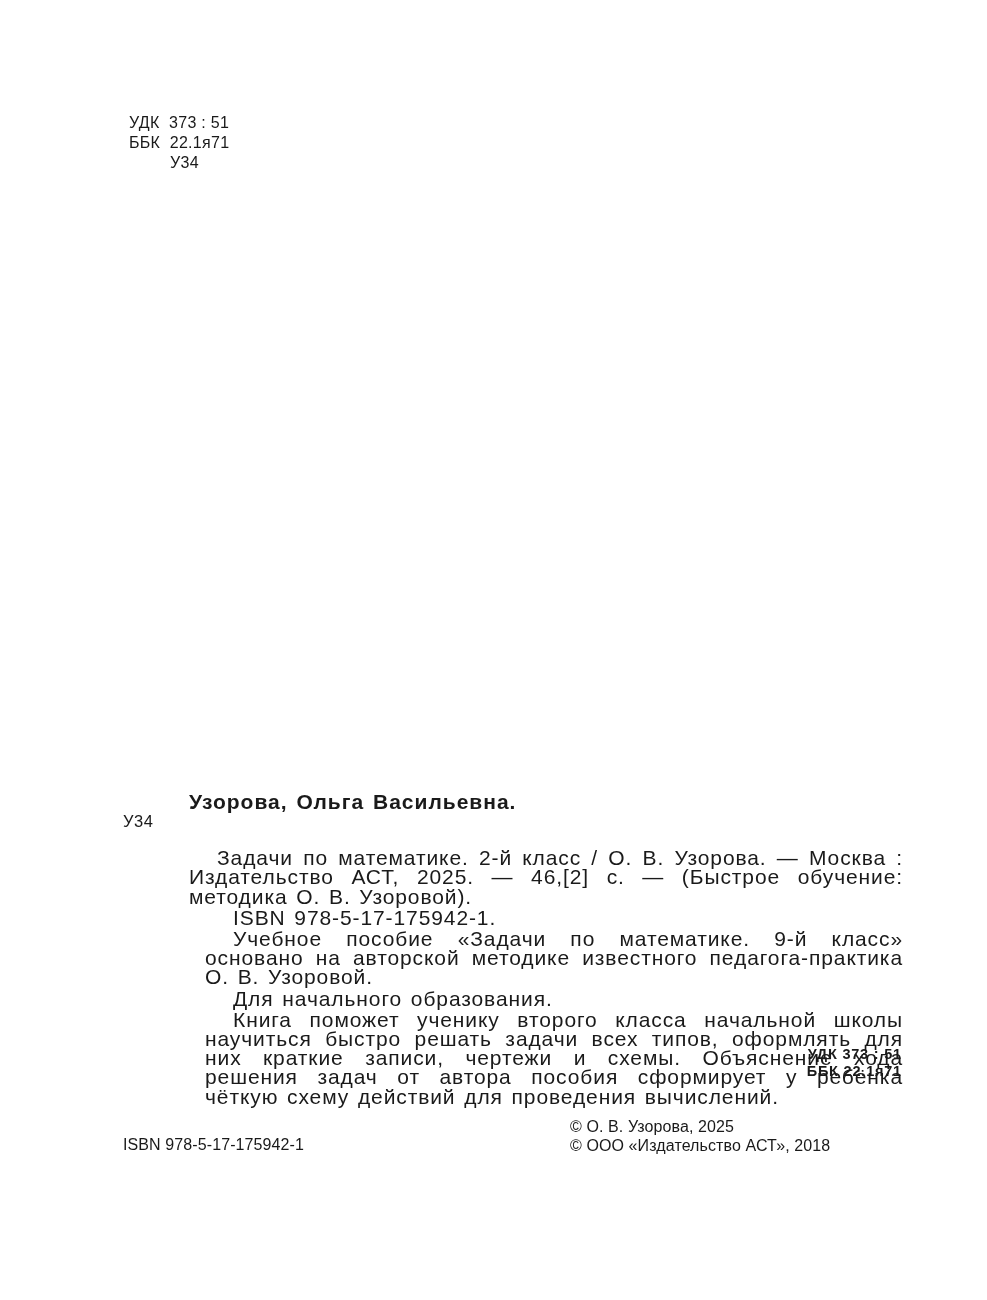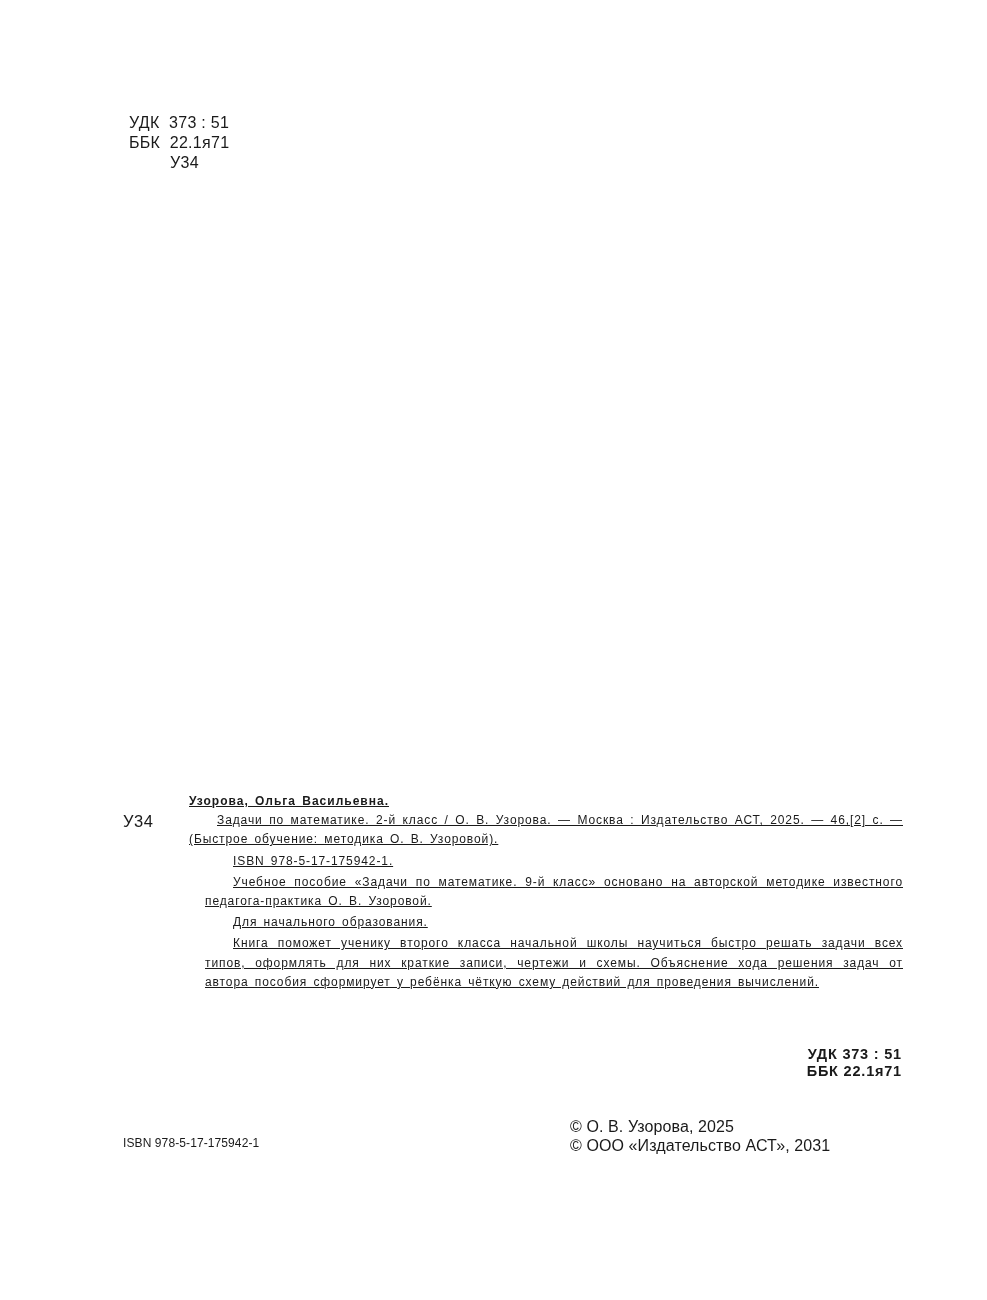--- a/index.html
+++ b/index.html
@@ -23,56 +23,55 @@
     line-height: 20px;
     letter-spacing: 0.3px;
   }
   .top-codes .line { white-space: pre; }
   .top-codes .author-mark { padding-left: 41px; }
 
   .card {
     left: 189px;
     top: 792px;
     width: 714px;
-    font-size: 12px;
+    font-size: 21px;
     line-height: 19.2px;
     letter-spacing: 0.9px;
     word-spacing: 2px;
-    text-decoration: underline;
   }
   .card .heading {
     font-weight: bold;
     letter-spacing: 1px;
   }
   .card p {
     margin: 0;
     text-align: justify;
     text-align-last: left;
   }
-  .card .indent { text-indent: 28px; }
+  .card .indent { text-indent: 28px; margin-top: 37px; }
   .card .para-gap { margin-top: 2px; margin-left: 16px; }
   .side-mark {
     left: 123px;
     top: 812px;
     font-size: 16.5px;
     letter-spacing: 0.5px;
   }
   .bottom-codes {
     right: 85px;
     top: 1046px;
     font-size: 14.5px;
     font-weight: bold;
     line-height: 17px;
     letter-spacing: 0.8px;
     text-align: right;
   }
   .isbn-bottom {
     left: 123px;
     top: 1136px;
-    font-size: 12px;
+    font-size: 16px;
     letter-spacing: 0.1px;
   }
   .copyrights {
     left: 570px;
     top: 1117px;
     font-size: 16px;
     line-height: 19px;
     letter-spacing: 0.1px;
   }
 </style>
@@ -98,14 +97,14 @@
 
 <div class="abs bottom-codes">
   <div>УДК 373 : 51</div>
   <div>ББК 22.1я71</div>
 </div>
 
 <div class="abs isbn-bottom">ISBN 978-5-17-175942-1</div>
 
 <div class="abs copyrights">
   <div>© О. В. Узорова, 2025</div>
-  <div>© ООО «Издательство АСТ», 2031</div>
+  <div>© ООО «Издательство АСТ», 2018</div>
 </div>
 
 </body></html>

